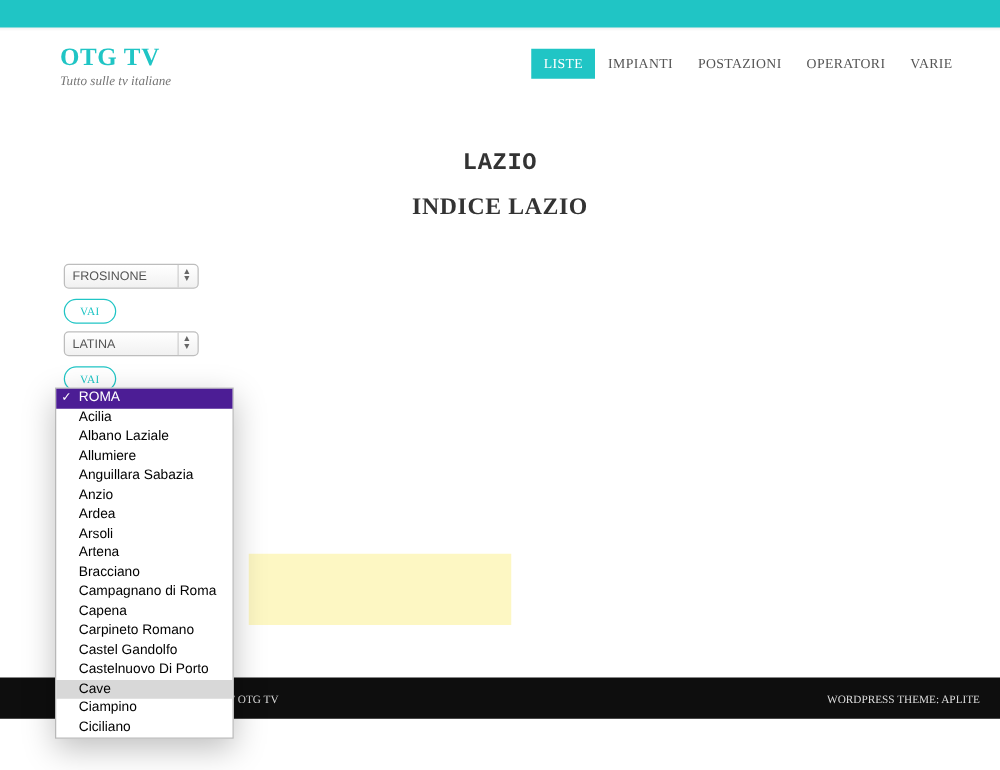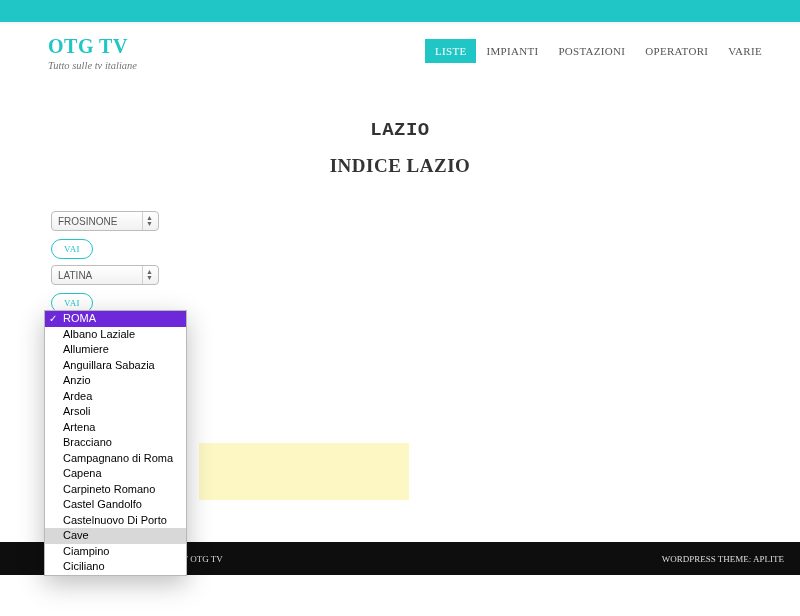--- a/index.html
+++ b/index.html
@@ -15,21 +15,21 @@
     .content { text-align: center; }
     .region-title { font-family: Liberation Mono, monospace; font-size: 19px; color: #333; letter-spacing: 0.5px; margin-top: 40px; }
     .index-title { font-family: Georgia, 'Times New Roman', serif; font-size: 19px; color: #333; letter-spacing: 0.5px; margin-top: 14px; margin-bottom: 34px; }
     .forms { text-align: left; padding-left: 51px; }
     .select-row { margin-bottom: 4px; }
     .faux-select { width: 108px; height: 20px; border: 1px solid #bdbdbd; border-radius: 4px; background: linear-gradient(#fff, #f1f1f1); font-size: 10px; color: #555; padding: 0 18px 0 6px; display: flex; align-items: center; position: relative; cursor: pointer; }
     .faux-select .arrows { position: absolute; right: 2px; top: 0; bottom: 0; width: 14px; border-left: 1px solid #d0d0d0; display: flex; flex-direction: column; justify-content: center; align-items: center; font-size: 7px; color: #666; line-height: 6px; }
     .vai-btn { border: 1.5px solid #20c5c5; color: #20c5c5; background: #fff; border-radius: 14px; font-family: Georgia, serif; font-size: 9px; padding: 4px 12px; margin: 4px 0 6px 0; cursor: pointer; letter-spacing: 0.3px; }
     .dropdown { position: absolute; left: 44px; top: 310px; width: 143px; background: #fff; border: 1px solid #b8b8b8; box-shadow: 0 8px 24px rgba(0,0,0,0.25); z-index: 50; }
     .dropdown-item { font-size: 11px; font-family: Arial, sans-serif; color: #000; padding: 1px 6px 1px 18px; position: relative; cursor: pointer; line-height: 13.5px; white-space: nowrap; overflow: hidden; }
-    .dropdown-item.selected { background: #6d28d9; color: #fff; }
+    .dropdown-item.selected { background: #4c1d95; color: #fff; }
     .dropdown-item.selected::before { content: "✓"; position: absolute; left: 4px; font-size: 10px; }
     .dropdown-item.hover { background: #d8d8d8; }
     .ad { position: absolute; left: 199px; top: 443px; width: 210px; height: 57px; background: #fdf7c3; }
     .footer { position: absolute; left: 0; bottom: 41px; width: 800px; height: 33px; background: #0e0e0e; color: #ddd; font-family: Georgia, serif; font-size: 9px; display: flex; justify-content: space-between; align-items: center; padding: 0 16px 0 170px; z-index: 10; }
     .footer .right a { color: #ddd; text-decoration: none; }
   </style>
 </head>
 <body>
 
 <div class="top-bar"></div>
@@ -74,20 +74,21 @@
           <span class="arrows">
             <span>▲</span>
             <span>▼</span>
           </span>
         </div>
       </div><button class="vai-btn">VAI</button></div>
 </div>
 
 <div class="dropdown" id="dropdown">
   <div class="dropdown-item selected">ROMA</div>
+    <div class="dropdown-item">Acilia</div>
     <div class="dropdown-item">Albano Laziale</div>
     <div class="dropdown-item">Allumiere</div>
     <div class="dropdown-item">Anguillara Sabazia</div>
     <div class="dropdown-item">Anzio</div>
     <div class="dropdown-item">Ardea</div>
     <div class="dropdown-item">Arsoli</div>
     <div class="dropdown-item">Artena</div>
     <div class="dropdown-item">Bracciano</div>
     <div class="dropdown-item">Campagnano di Roma</div>
     <div class="dropdown-item">Capena</div>

